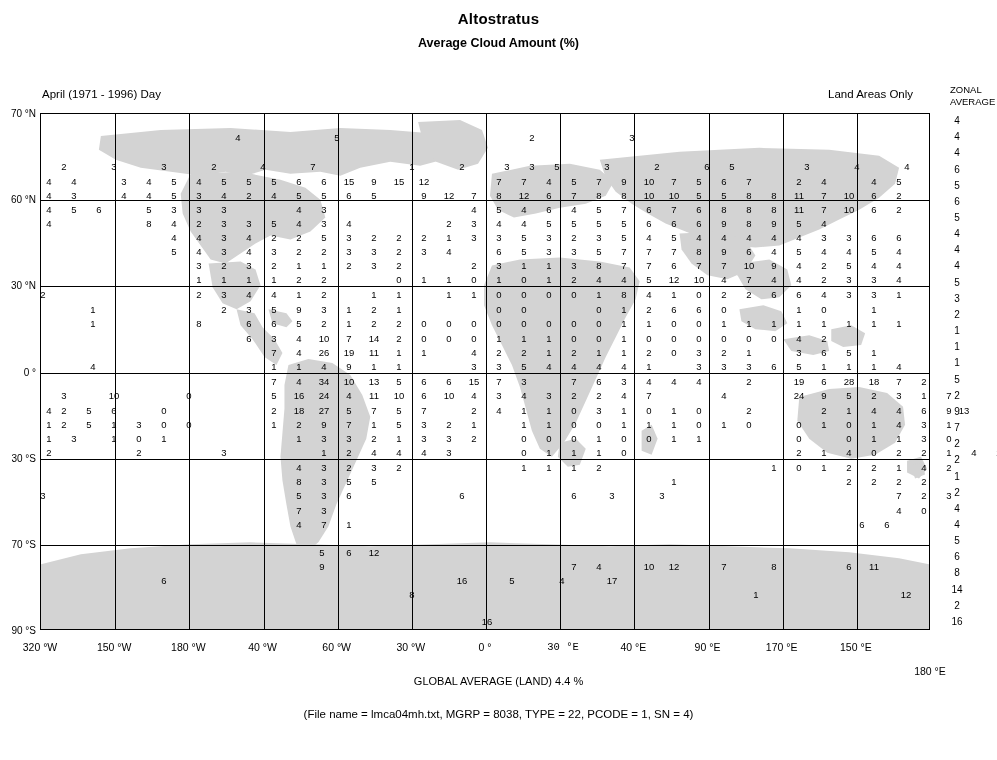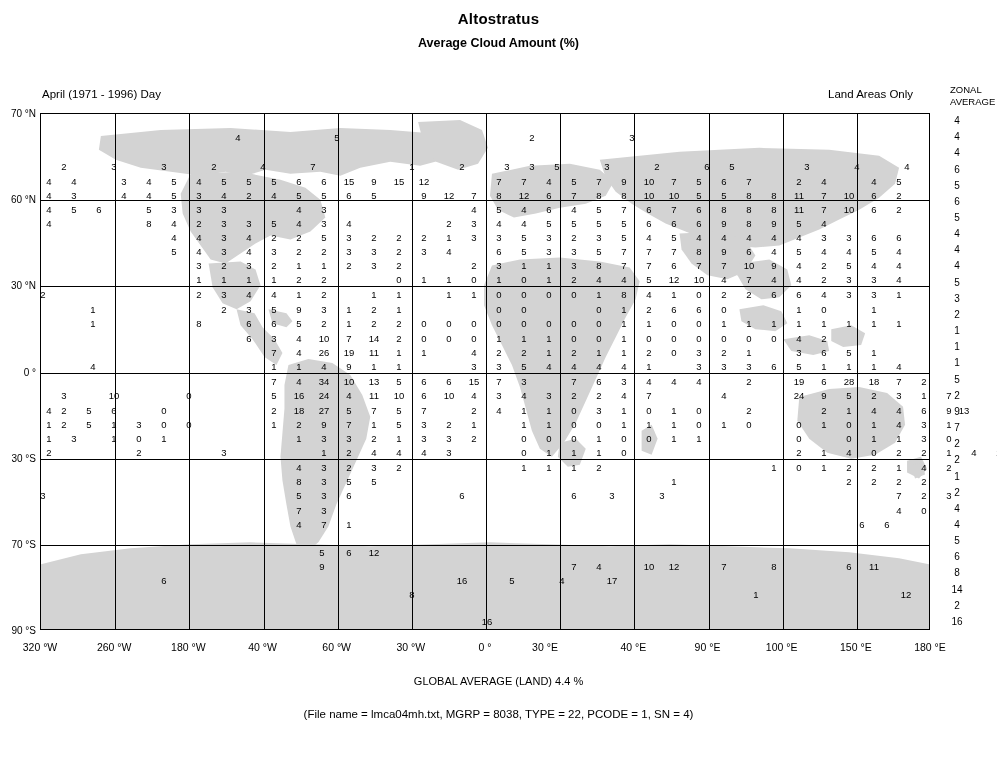--- a/index.html
+++ b/index.html
@@ -763,32 +763,32 @@
     <div class="ylab" style="top: 108px;">70 °N</div>
     <div class="ylab" style="top: 194.167px;">60 °N</div>
     <div class="ylab" style="top: 280.333px;">30 °N</div>
     <div class="ylab" style="top: 366.5px;">0 °</div>
     <div class="ylab" style="top: 452.667px;">30 °S</div>
     <div class="ylab" style="top: 538.833px;">70 °S</div>
     <div class="ylab" style="top: 625px;">90 °S</div>
   </div>
 <div id="xaxis">
     <div class="xlab" style="left: 5px;">320 °W</div>
-    <div class="xlab" style="left: 79.1667px;">260 °W</div>
+    <div class="xlab" style="left: 79.1667px;">150 °W</div>
     <div class="xlab" style="left: 153.333px;">180 °W</div>
     <div class="xlab" style="left: 227.5px;">40 °W</div>
     <div class="xlab" style="left: 301.667px;">60 °W</div>
     <div class="xlab" style="left: 375.833px;">30 °W</div>
     <div class="xlab" style="left: 450px;">0 °</div>
-    <div class="xlab" style="left: 510px;">30 °E</div>
+    <div class="xlab" style="left: 528px; font-family: Liberation Mono, monospace;">30 °E</div>
     <div class="xlab" style="left: 598.333px;">40 °E</div>
     <div class="xlab" style="left: 672.5px;">90 °E</div>
-    <div class="xlab" style="left: 746.667px;">100 °E</div>
+    <div class="xlab" style="left: 746.667px;">170 °E</div>
     <div class="xlab" style="left: 820.833px;">150 °E</div>
-    <div class="xlab" style="left: 895px;">180 °E</div>
+    <div class="xlab" style="left: 895px; margin-top: 24px;">180 °E</div>
   </div>
 <div class="zonalbox" id="zonalbox">
     <div class="zval" style="top: 2px;">4</div>
     <div class="zval" style="top: 18px;">4</div>
     <div class="zval" style="top: 34px;">4</div>
     <div class="zval" style="top: 51px;">6</div>
     <div class="zval" style="top: 67px;">5</div>
     <div class="zval" style="top: 83px;">6</div>
     <div class="zval" style="top: 99px;">5</div>
     <div class="zval" style="top: 115px;">4</div>

